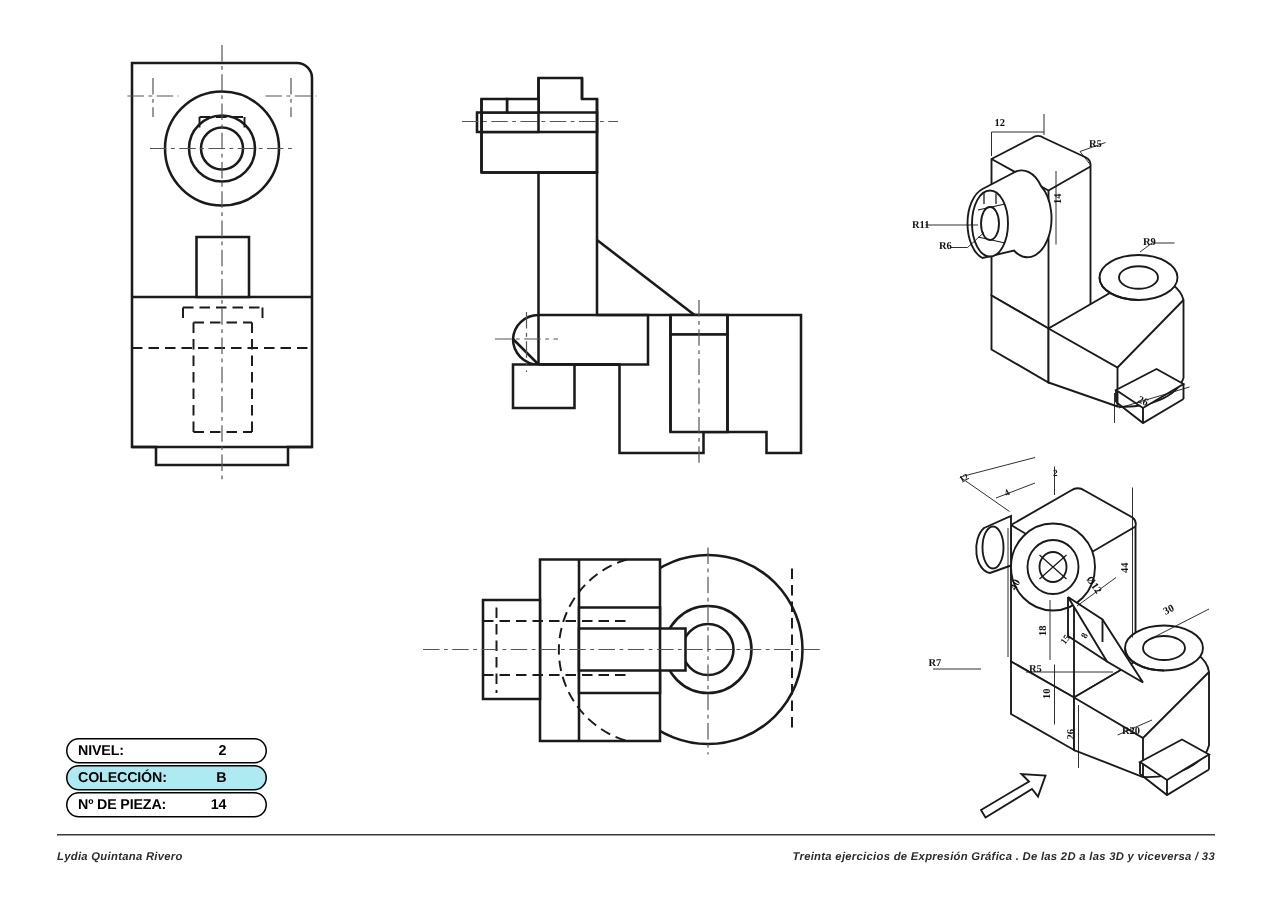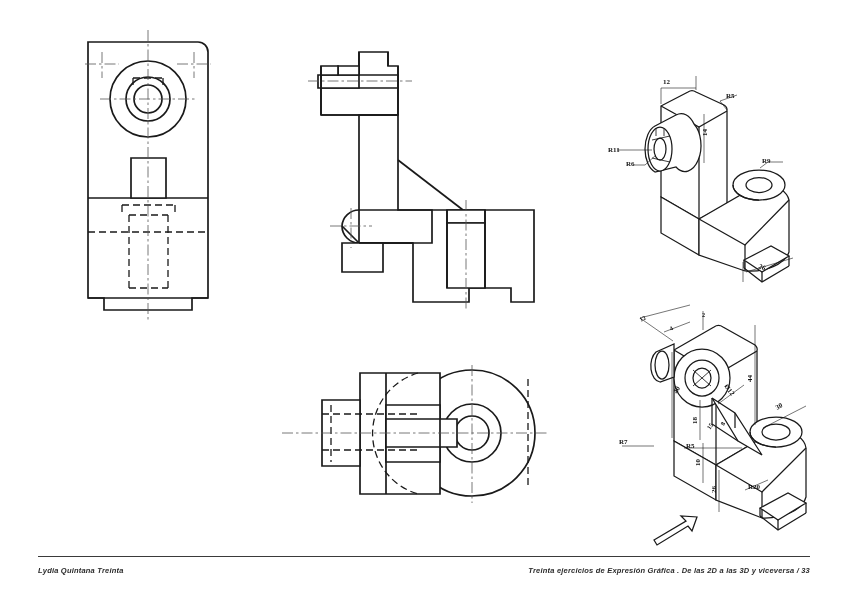--- a/index.html
+++ b/index.html
@@ -283,18 +283,32 @@
       <text class="dimtxt" x="700" y="466" transform="rotate(-90 700 466)">10</text>
       <text class="dimtxt" x="716" y="493" transform="rotate(-90 716 493)">26</text>
       <text class="dimtxt" x="748" y="489">R20</text>
     </g>
 
     <g>
       <path class="ln med fillw" d="M654 540 L686 521 L681 516 L697 517 L692 531 L688 526 L657 545 Z"></path>
     </g>
   </svg>
 
+  <div class="info-block">
+    <div class="info-row">
+      <span class="lbl">NIVEL:</span>
+      <span class="val">2</span>
+    </div>
+    <div class="info-row highlight">
+      <span class="lbl">COLECCIÓN:</span>
+      <span class="val">B</span>
+    </div>
+    <div class="info-row">
+      <span class="lbl">Nº DE PIEZA:</span>
+      <span class="val">14</span>
+    </div>
+  </div>
 
   <div class="footer-rule"></div>
-  <div class="footer-left">Lydia Quintana Treinta</div>
+  <div class="footer-left">Lydia Quintana Rivero</div>
   <div class="footer-right">Treinta ejercicios de Expresión Gráfica . De las 2D a las 3D y viceversa / 33</div>
 
 </div>
 
 </body></html>

